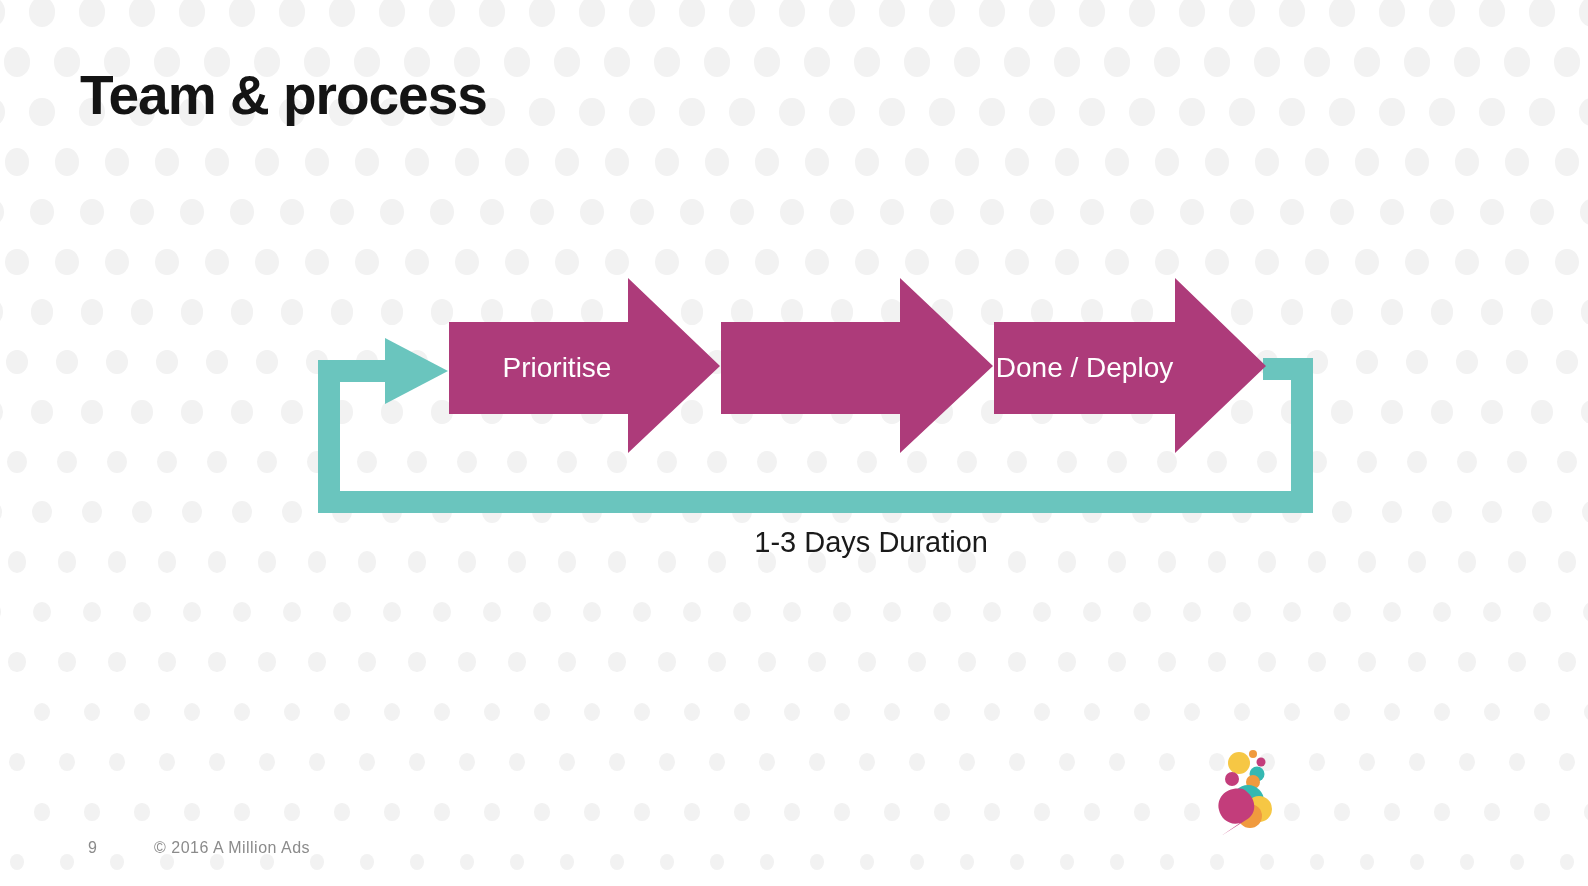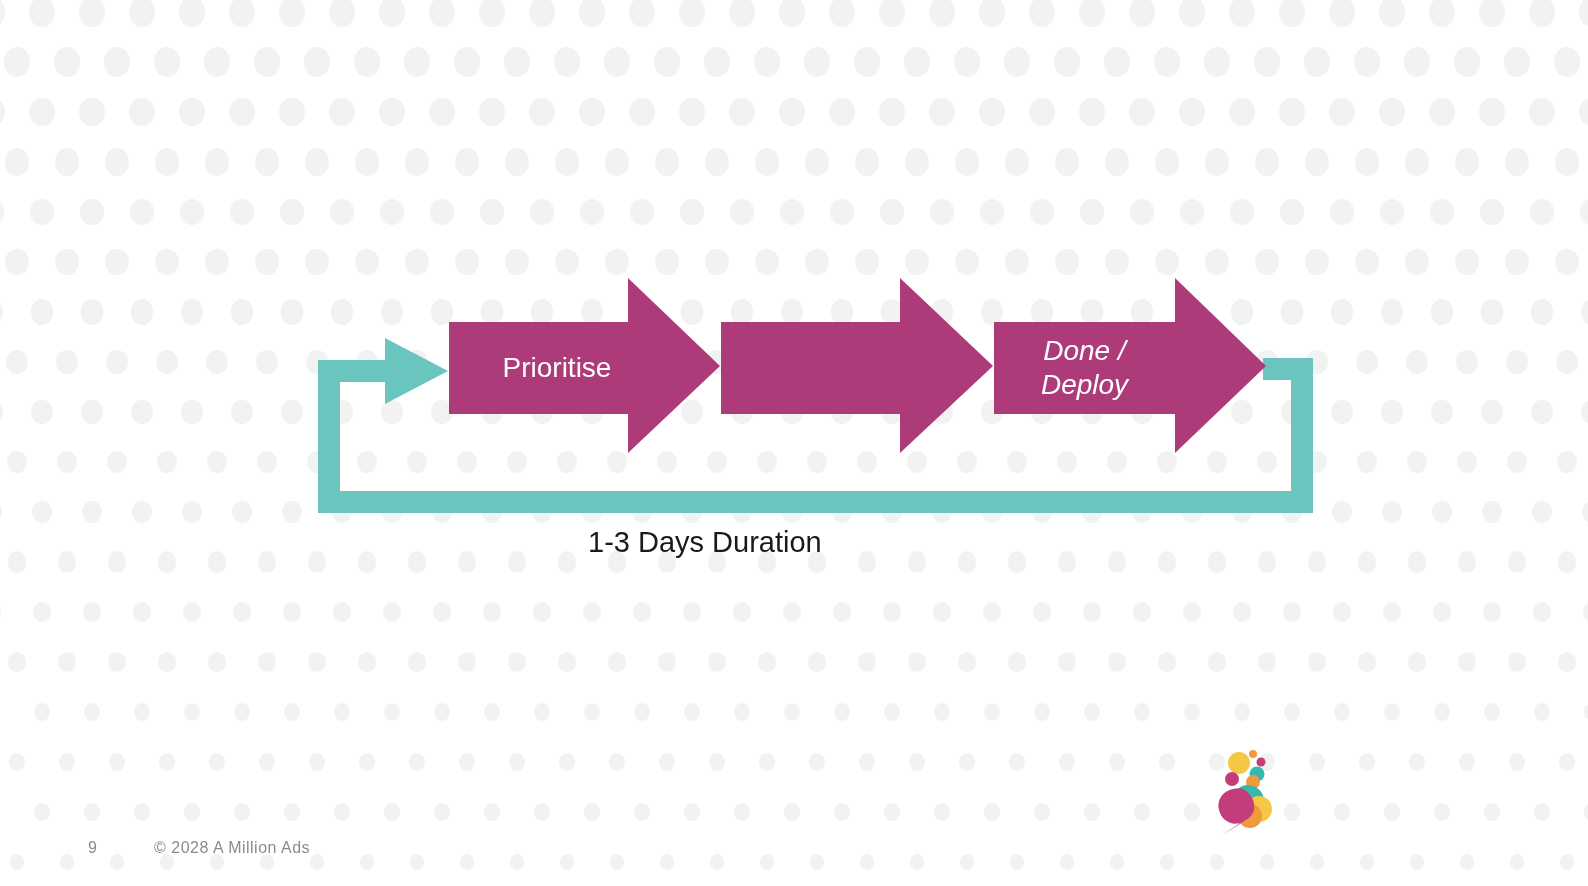--- a/index.html
+++ b/index.html
@@ -52,27 +52,27 @@
     justify-content: center;
     text-align: center;
     color: #ffffff;
     font-size: 28px;
     font-weight: 400;
     line-height: 34px;
     padding-left: 37px;
   }
   .step-label-1 { left: 449px; width: 179px; }
   .step-label-2 { left: 721px; width: 179px; }
-  .step-label-3 { left: 994px; width: 181px; padding: 0 17px; font-style: italic; }
+  .step-label-3 { left: 994px; width: 181px; padding: 0 0; }
   .loop-caption {
     position: absolute;
     left: 588px;
     top: 526px;
     width: 400px;
-    text-align: left;
+    text-align: right;
     color: #1a1a1a;
     font-size: 29px;
     font-weight: 400;
   }
   .footer-page-number {
     position: absolute;
     left: 88px;
     top: 839px;
     color: #8b8b8b;
     font-size: 16px;
@@ -700,39 +700,40 @@
     <span class="bg-dot" style="left: 1359.71px; top: 853.831px; width: 14.5872px; height: 16.3377px; background: rgb(242, 242, 242);"></span>
     <span class="bg-dot" style="left: 1409.71px; top: 853.831px; width: 14.5872px; height: 16.3377px; background: rgb(242, 242, 242);"></span>
     <span class="bg-dot" style="left: 1459.71px; top: 853.831px; width: 14.5872px; height: 16.3377px; background: rgb(242, 242, 242);"></span>
     <span class="bg-dot" style="left: 1509.71px; top: 853.831px; width: 14.5872px; height: 16.3377px; background: rgb(242, 242, 242);"></span>
     <span class="bg-dot" style="left: 1559.71px; top: 853.831px; width: 14.5872px; height: 16.3377px; background: rgb(242, 242, 242);"></span>
   </div>
 
 <div id="slide-content">
 
   <div class="slide-title">
+    <div>Team &amp; process</div>
   </div>
 
   <svg id="process-svg" viewBox="0 0 1030 250">
 
     <path d="M 963 99 L 1002 99 L 1002 232 L 29 232 L 29 101 L 85 101" fill="none" stroke-width="22" stroke="#6ac5be"></path>
     <polygon points="85,68 85,134 148,101" fill="#6ac5be"></polygon>
 
     <polygon points="149,52 328,52 328,8 420,96 328,183 328,144 149,144" fill="#ad3b7a"></polygon>
     <polygon points="421,52 600,52 600,8 693,96 600,183 600,144 421,144" fill="#ad3b7a"></polygon>
     <polygon points="694,52 875,52 875,8 966,96 875,183 875,144 694,144" fill="#ad3b7a"></polygon>
   </svg>
 
   <div class="step-label step-label-1">Prioritise</div>
   <div class="step-label step-label-3">Done / Deploy</div>
 
   <div class="loop-caption">1-3 Days Duration</div>
 
   <div class="footer-page-number">9</div>
-  <div class="footer-copyright">© 2028 A Million Ads</div>
+  <div class="footer-copyright">© 2016 A Million Ads</div>
 
   <div class="logo">
     <svg class="logo-mark" viewBox="0 0 64 92">
       <circle cx="27" cy="15" r="11" fill="#f6c744"></circle>
       <circle cx="41" cy="6" r="4" fill="#f09a3e"></circle>
       <circle cx="49" cy="14" r="4.5" fill="#c33d7b"></circle>
       <circle cx="45" cy="26" r="7.5" fill="#35b8b1"></circle>
       <circle cx="20" cy="31" r="7" fill="#c33d7b"></circle>
       <circle cx="41" cy="34" r="7" fill="#f09a3e"></circle>
       <circle cx="36" cy="53" r="16" fill="#35b8b1"></circle>

